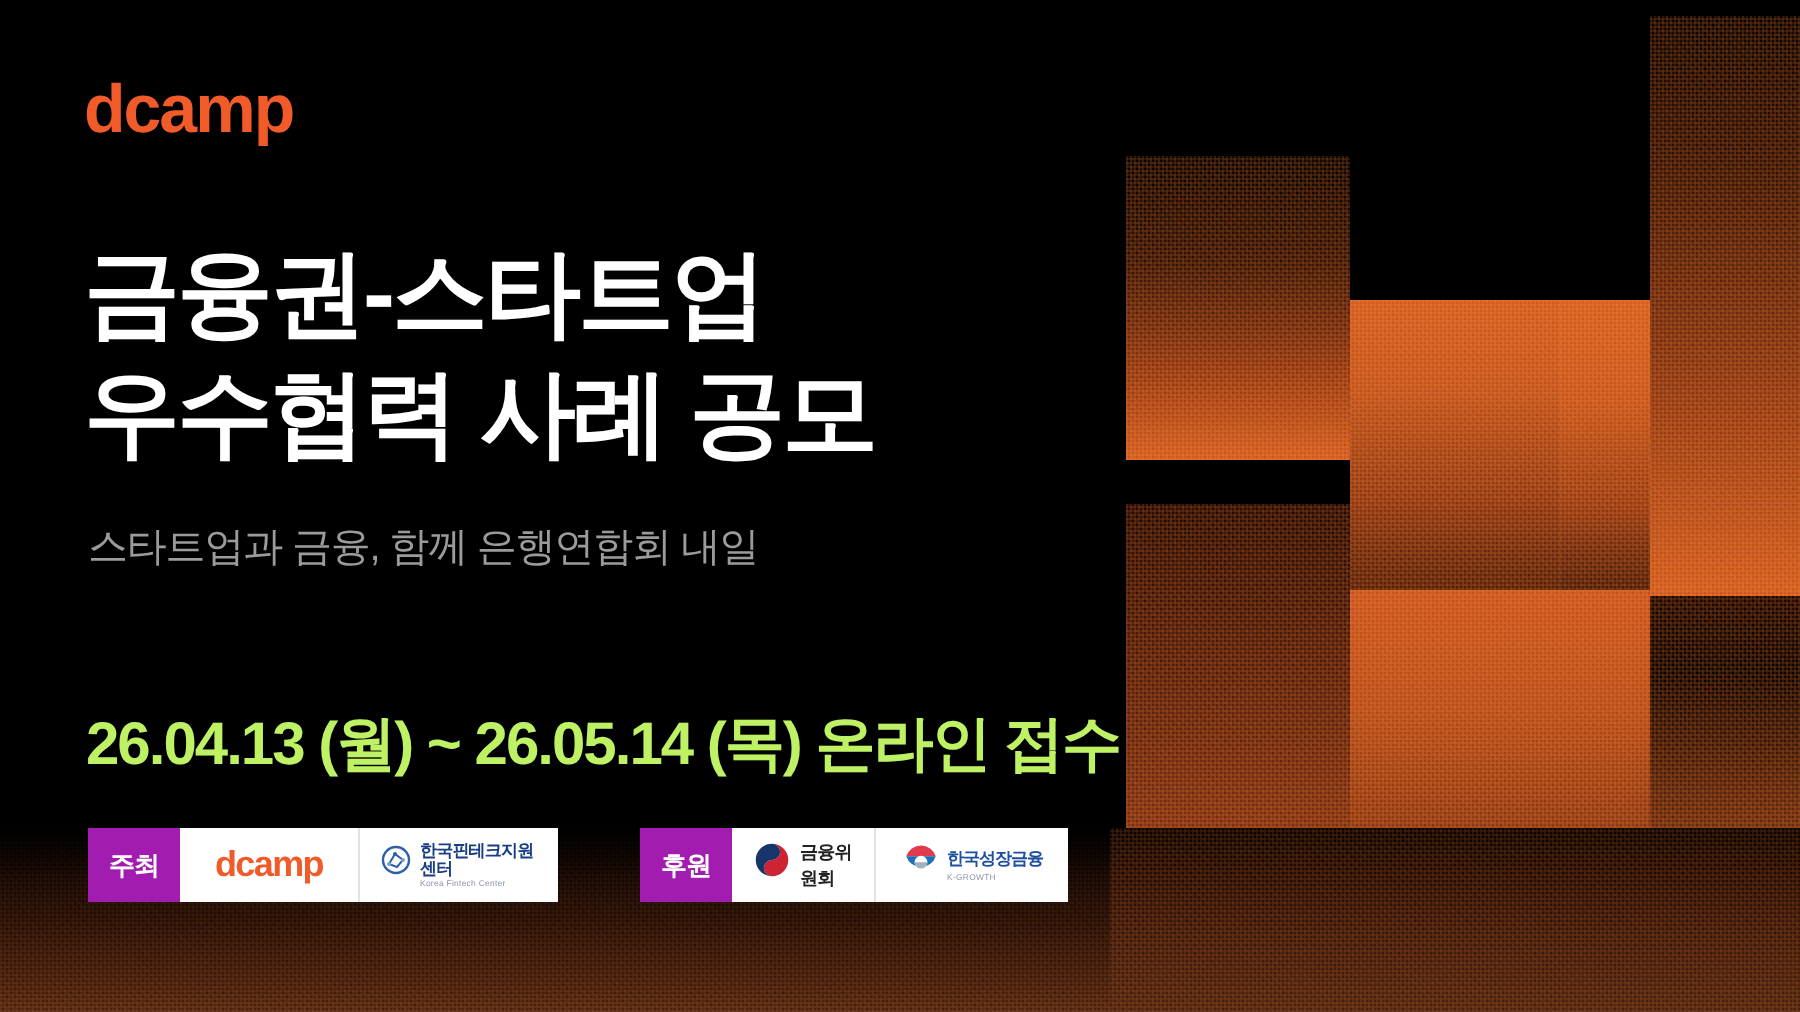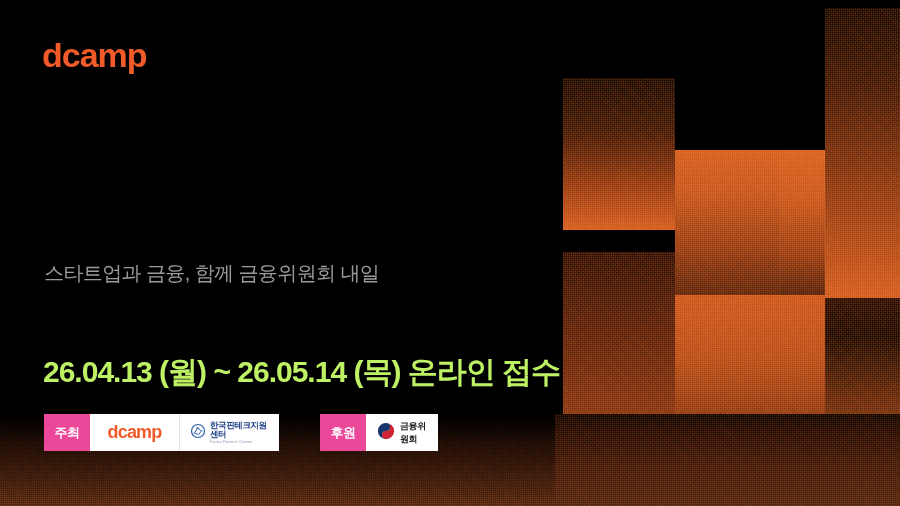--- a/index.html
+++ b/index.html
@@ -74,21 +74,21 @@
 
   
   .partner-group {
     position:absolute; top:414px; height:37px;
     display:flex; align-items:stretch;
   }
   #group-host { left:44px; }
   #group-sponsor { left:320px; }
 
   .group-badge {
-    background:#ec4899; color:#fff;
+    background:#a21caf; color:#fff;
     font-size:13px; font-weight:700; letter-spacing:-.5px;
     display:flex; align-items:center; justify-content:center;
     width:46px; flex:0 0 46px;
   }
   .logo-strip {
     background:#ffffff; display:flex; align-items:stretch;
   }
   .logo-cell {
     display:flex; align-items:center; justify-content:center;
     gap:4px; padding:0 10px;
@@ -149,22 +149,24 @@
     <div id="bottomband">
       <div class="noise"></div>
     </div>
     <div id="bottomLeftFade"></div>
   </div>
 
   <div id="fg">
 
     <div id="logo-dcamp">dcamp</div>
 
-
-    <div id="subhead">스타트업과 금융, 함께 금융위원회 내일</div>
+    <div id="headline">금융권-스타트업
+우수협력 사례 공모</div>
+
+    <div id="subhead">스타트업과 금융, 함께 은행연합회 내일</div>
 
     <div id="dateline">26.04.13 (월) ~ 26.05.14 (목) 온라인 접수</div>
 
     <div class="partner-group" id="group-host">
       <div class="group-badge">주최</div>
       <div class="logo-strip">
 
         <div class="logo-cell" style="width:90px;">
           <span class="lc-dcamp">dcamp</span>
         </div>
@@ -196,18 +198,33 @@
           <span class="mark">
             <svg width="20" height="20" viewBox="0 0 32 32" aria-hidden="true">
               <path d="M16 3a13 13 0 0 1 0 26 6.5 6.5 0 0 1 0-13 6.5 6.5 0 0 0 0-13z" fill="#cf2233"></path>
               <path d="M16 29a13 13 0 0 1 0-26 6.5 6.5 0 0 1 0 13 6.5 6.5 0 0 0 0 13z" fill="#17356b"></path>
             </svg>
           </span>
           <span class="lc-text-dark">금융위원회</span>
         </div>
 
 
+        <div class="logo-cell" style="width:96px;">
+          <span class="mark">
+            <svg width="19" height="19" viewBox="0 0 32 32" aria-hidden="true">
+              <path d="M16 3a13 13 0 0 1 12.4 9H16z" fill="#e23a4e"></path>
+              <path d="M3.6 12A13 13 0 0 1 16 3v9z" fill="#e23a4e"></path>
+              <path d="M3.6 12h24.8a13 13 0 0 1-24.8 0z" fill="#1e6fb8"></path>
+              <circle cx="16" cy="17" r="5.4" fill="#ffffff"></circle>
+              <path d="M10.6 17a5.4 5.4 0 0 0 10.8 0z" fill="#9fb2c4"></path>
+            </svg>
+          </span>
+          <span class="stack">
+            <span class="lc-text-kgi">한국성장금융</span>
+            <span class="lc-sub">K-GROWTH</span>
+          </span>
+        </div>
 
       </div>
     </div>
 
   </div>
 </div>
 
 </body></html>

